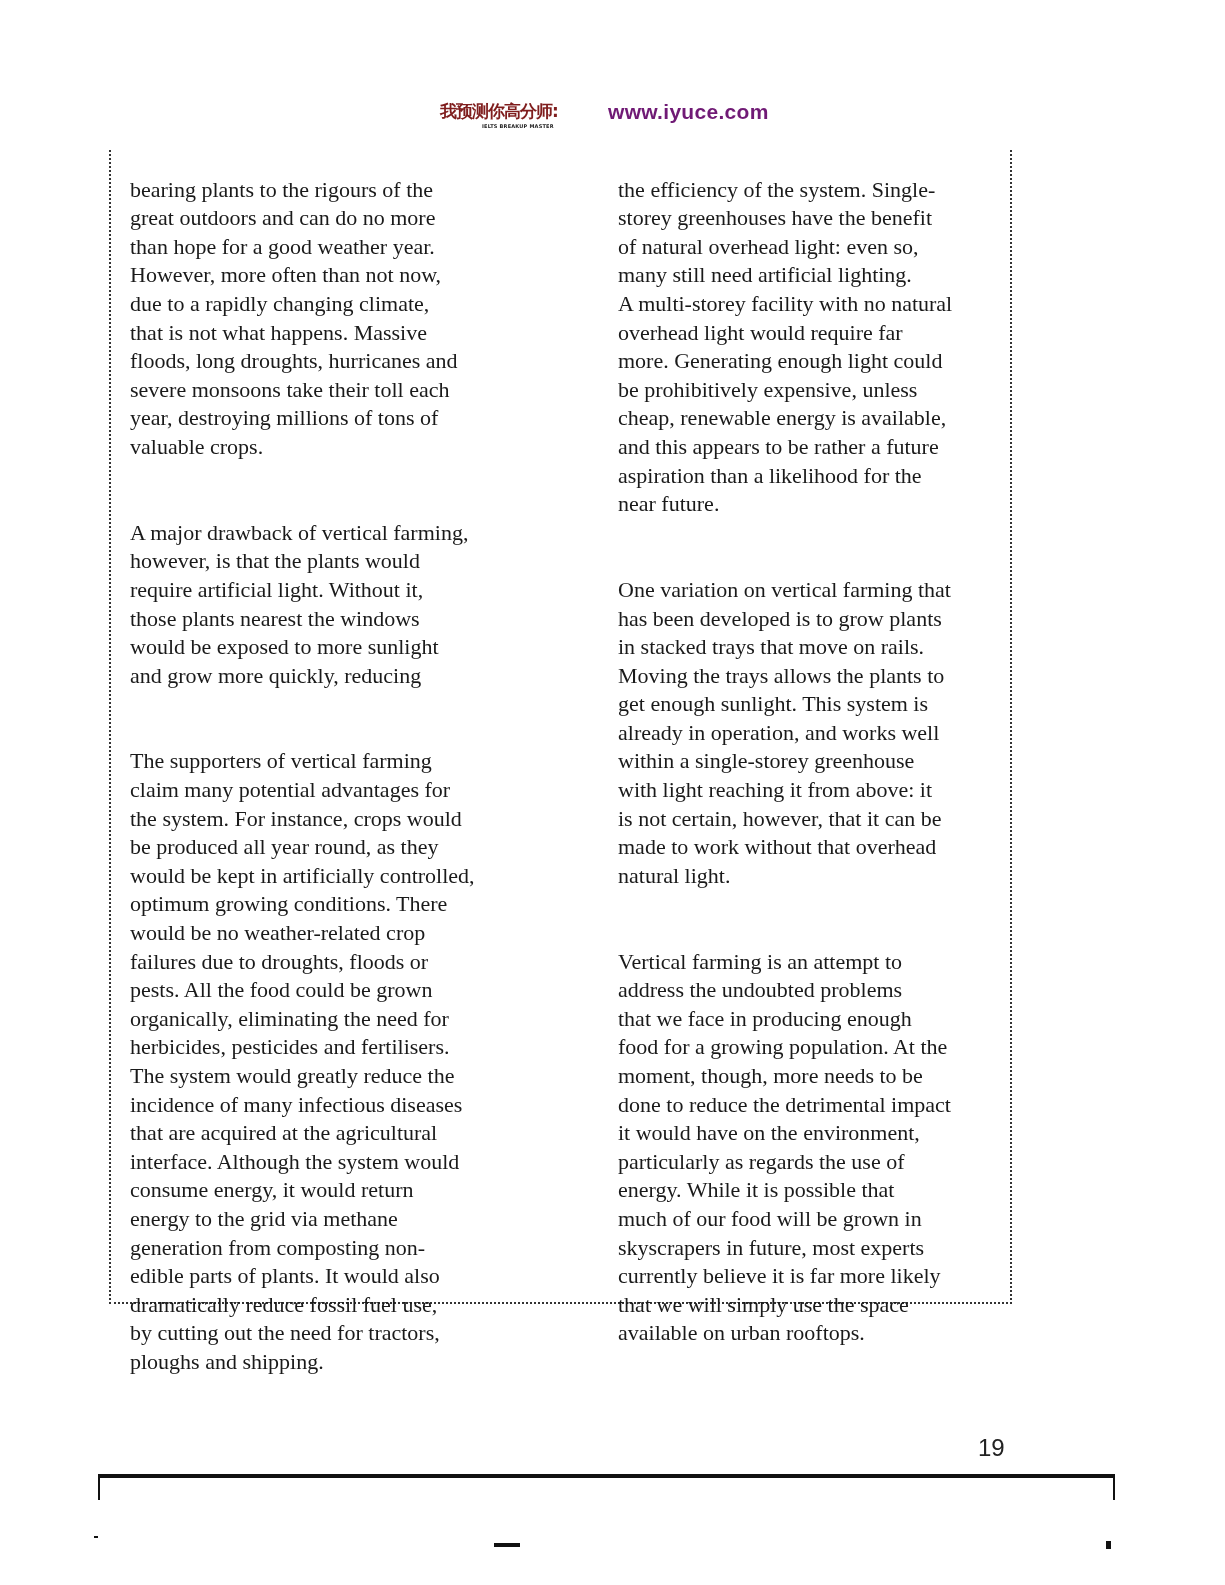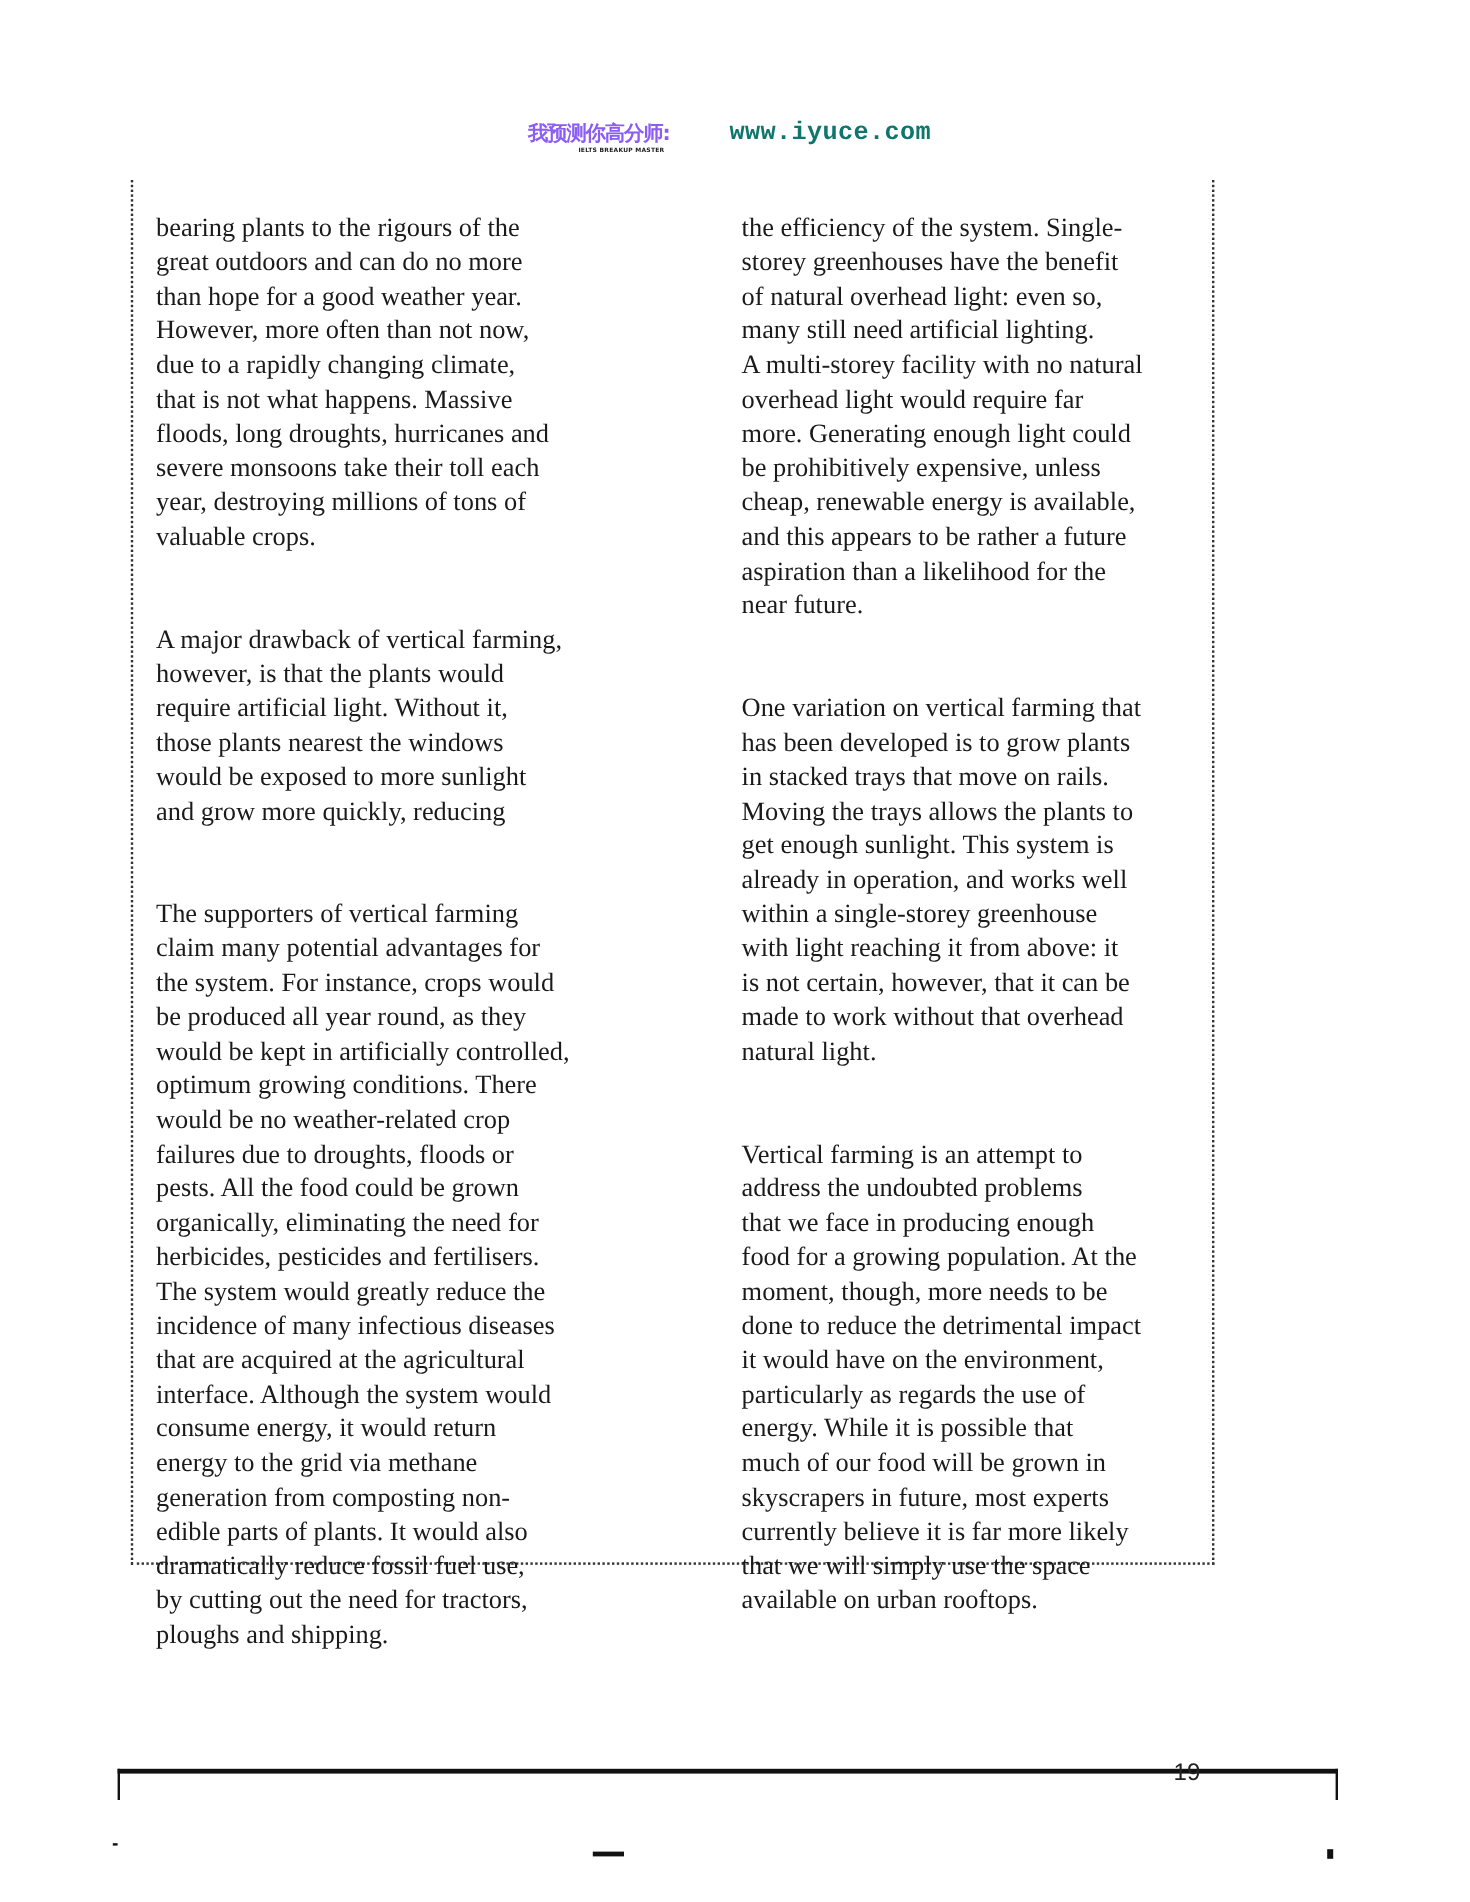--- a/index.html
+++ b/index.html
@@ -23,41 +23,41 @@
       height: 50px;
     }
     .header-cn {
       position: absolute;
       left: 0;
       top: 0;
       font-family: "DejaVu Sans", sans-serif;
       font-weight: bold;
       font-size: 17px;
       letter-spacing: -1px;
-      color: #8b5cf6;
+      color: #7f1d1d;
       text-align: right;
     }
     .header-sub {
       position: absolute;
       left: 42px;
       top: 23px;
       font-family: "DejaVu Sans", sans-serif;
       font-weight: bold;
       font-size: 5px;
       letter-spacing: 0.2px;
       color: #222;
     }
     .header-url {
       position: absolute;
       left: 168px;
       top: 0px;
-      font-family: Liberation Mono, monospace;
+      font-family: Liberation Sans, sans-serif;
       font-weight: bold;
       font-size: 21px;
-      color: #0f766e;
+      color: #701a75;
       letter-spacing: 0.3px;
     }
     .frame {
       position: absolute;
       left: 109px;
       top: 150px;
       width: 903px;
       height: 1154px;
       border-left: 2px dotted #333;
       border-right: 2px dotted #333;
@@ -94,23 +94,23 @@
       position: absolute;
       left: 1113px;
       top: 1474px;
       width: 2px;
       height: 26px;
       background: #111;
     }
     .page-number {
       position: absolute;
       left: 978px;
-      top: 1466px;
+      top: 1434px;
       font-family: "Liberation Sans", sans-serif;
-      font-size: 20px;
+      font-size: 24px;
       color: #222;
     }
     .scan-mark {
       position: absolute;
       background: #111;
     }
     .mark-left { left: 94px; top: 1536px; width: 4px; height: 2px; }
     .mark-center { left: 494px; top: 1543px; width: 26px; height: 4px; }
     .mark-right { left: 1106px; top: 1541px; width: 5px; height: 8px; }
   </style>

